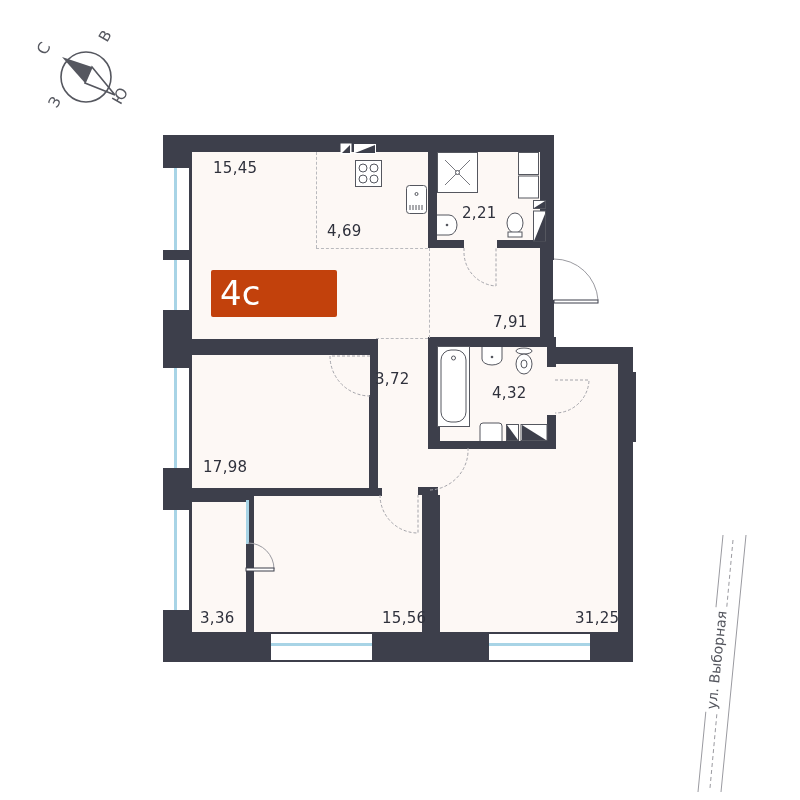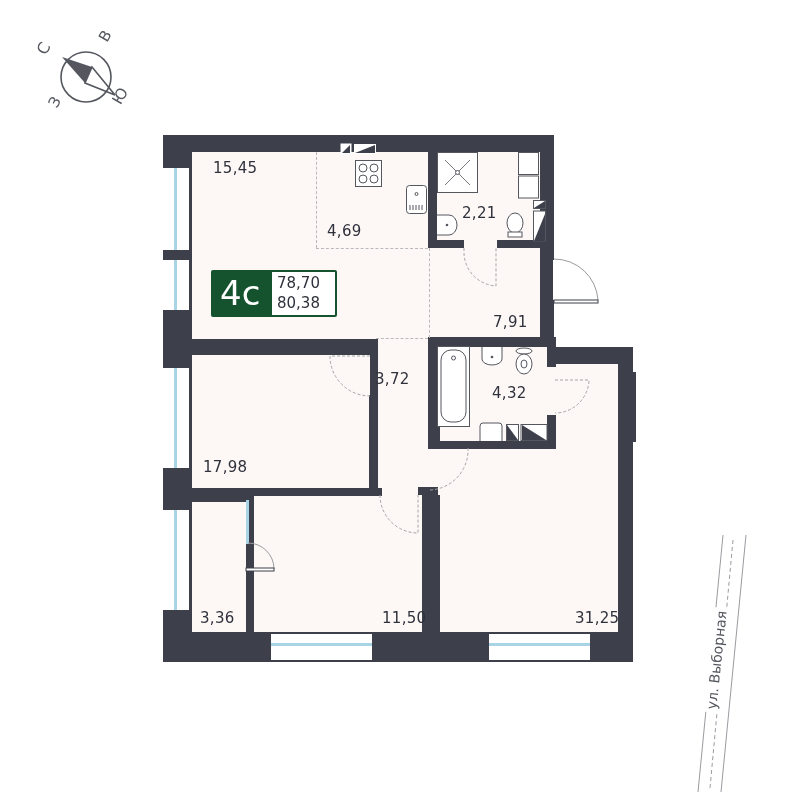--- a/index.html
+++ b/index.html
@@ -186,29 +186,25 @@
   </svg>
 
   <span class="area" style="left:201px;top:159px;margin-left:12px;">15,45</span>
   <span class="area" style="left:327px;top:222px;">4,69</span>
   <span class="area" style="left:462px;top:204px;">2,21</span>
   <span class="area" style="left:493px;top:313px;">7,91</span>
   <span class="area" style="left:375px;top:370px;">3,72</span>
   <span class="area" style="left:492px;top:384px;">4,32</span>
   <span class="area" style="left:203px;top:458px;">17,98</span>
   <span class="area" style="left:200px;top:609px;">3,36</span>
-  <span class="area" style="left:382px;top:609px;">11,50</span>
+  <span class="area" style="left:382px;top:609px;">15,56</span>
   <span class="area" style="left:575px;top:609px;">31,25</span>
 
-  <div class="abs" style="left:211px;top:270px;width:126px;height:47px;background:#14532d;border-radius:2px;">
+  <div class="abs" style="left:211px;top:270px;width:126px;height:47px;background:#c2410c;border-radius:2px;">
     <span class="abs" style="left:9px;top:3px;font-size:34px;color:#ffffff;line-height:40px;">4с</span>
-    <div class="abs" style="left:61px;top:2px;width:63px;height:43px;background:#ffffff;">
-      <span class="abs" style="left:5px;top:2px;font-size:15px;color:#2f313c;">78,70</span>
-      <span class="abs" style="left:5px;top:22px;font-size:15px;color:#2f313c;">80,38</span>
-    </div>
   </div>
 </div>
 
 <div class="abs" style="left:680px;top:530px;width:80px;height:270px;">
   <svg width="80" height="270" style="left:0;top:0;">
     <line x1="43" y1="5" x2="18" y2="262" stroke="#9a9aa0" stroke-width="1"></line>
     <line x1="66" y1="5" x2="41" y2="262" stroke="#9a9aa0" stroke-width="1"></line>
     <line x1="53" y1="10" x2="30" y2="258" stroke="#9a9aa0" stroke-width="1" stroke-dasharray="4,3"></line>
   </svg>
   <span class="abs" style="left:-16px;top:122px;font-size:14px;color:#55575f;background:#fff;padding:0 3px;transform:rotate(-84deg);white-space:nowrap;">ул. Выборная</span>

